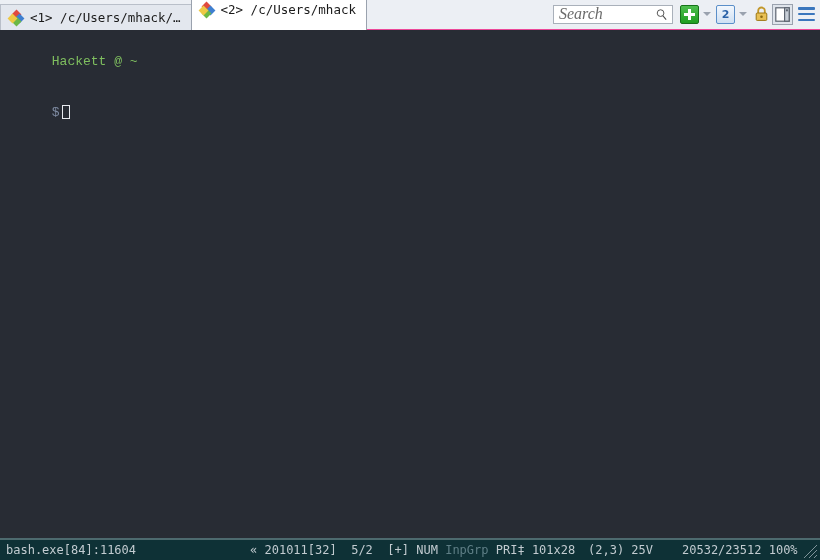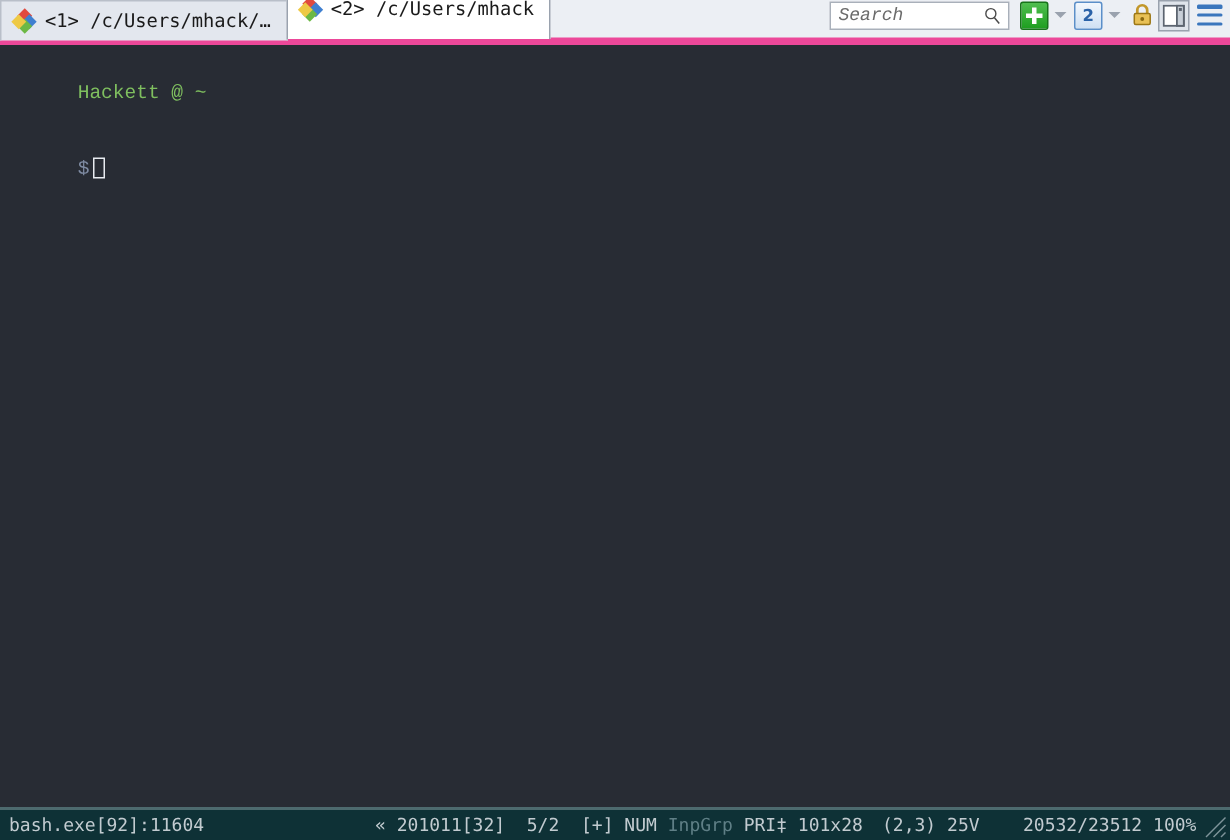--- a/index.html
+++ b/index.html
@@ -71,21 +71,21 @@
   }
 
   
   .tabbar {
     height: 30px;
     flex: 0 0 30px;
     background: #eceff4;
     display: flex;
     align-items: flex-end;
     position: relative;
-    border-bottom: 5px solid #ec4899;
+    border-bottom: 1px solid #ec4899;
     box-sizing: border-box;
   }
   .tabs {
     display: flex;
     align-items: flex-end;
     height: 30px;
   }
   .tab {
     height: 27px;
     display: flex;
@@ -148,23 +148,23 @@
     display: flex;
     align-items: center;
     padding: 0 3px 0 5px;
     box-sizing: border-box;
     margin-right: 7px;
   }
   .search-input {
     border: none;
     outline: none;
     background: transparent;
-    font-family: Liberation Mono, monospace;
+    font-family: Liberation Serif, serif;
     font-style: italic;
-    font-size: 12px;
+    font-size: 16px;
     color: #0f172a;
     width: 96px;
     padding: 0;
   }
   .search-input::placeholder { color: #6b6b6b; opacity: 1; }
   .mag-icon { width: 13px; height: 13px; flex: 0 0 13px; }
 
   .tb-btn {
     width: 19px; height: 19px;
     display: flex; align-items: center; justify-content: center;
@@ -353,21 +353,21 @@
   <div class="terminal">
     <div class="term-line">
       <span class="c-green">Hackett @ ~</span>
     </div>
     <div class="term-line">
       <span class="c-prompt">$</span><span class="cursor"></span>
     </div>
   </div>
 
   <div class="statusbar">
-    <span class="sb-left">bash.exe[92]:11604</span>
+    <span class="sb-left">bash.exe[84]:11604</span>
 
     <span class="sb-mid"><span>«</span><span> </span><span>201011[32]</span><span>  </span><span>5/2</span><span>  </span><span>[+]</span><span> </span><span>NUM</span><span> </span><span class="sb-dim">InpGrp</span><span> </span><span>PRI‡</span><span> </span><span>101x28</span></span>
 
     <span class="sb-pos"><span>(2,3)</span><span> </span><span>25V</span></span>
 
     <span class="sb-right">20532/23512 100%</span>
 
     <svg class="grip" viewBox="0 0 16 16">
       <line x1="15" y1="2" x2="2" y2="15" stroke="#7f949a" stroke-width="1"></line>
       <line x1="15" y1="7" x2="7" y2="15" stroke="#7f949a" stroke-width="1"></line>

